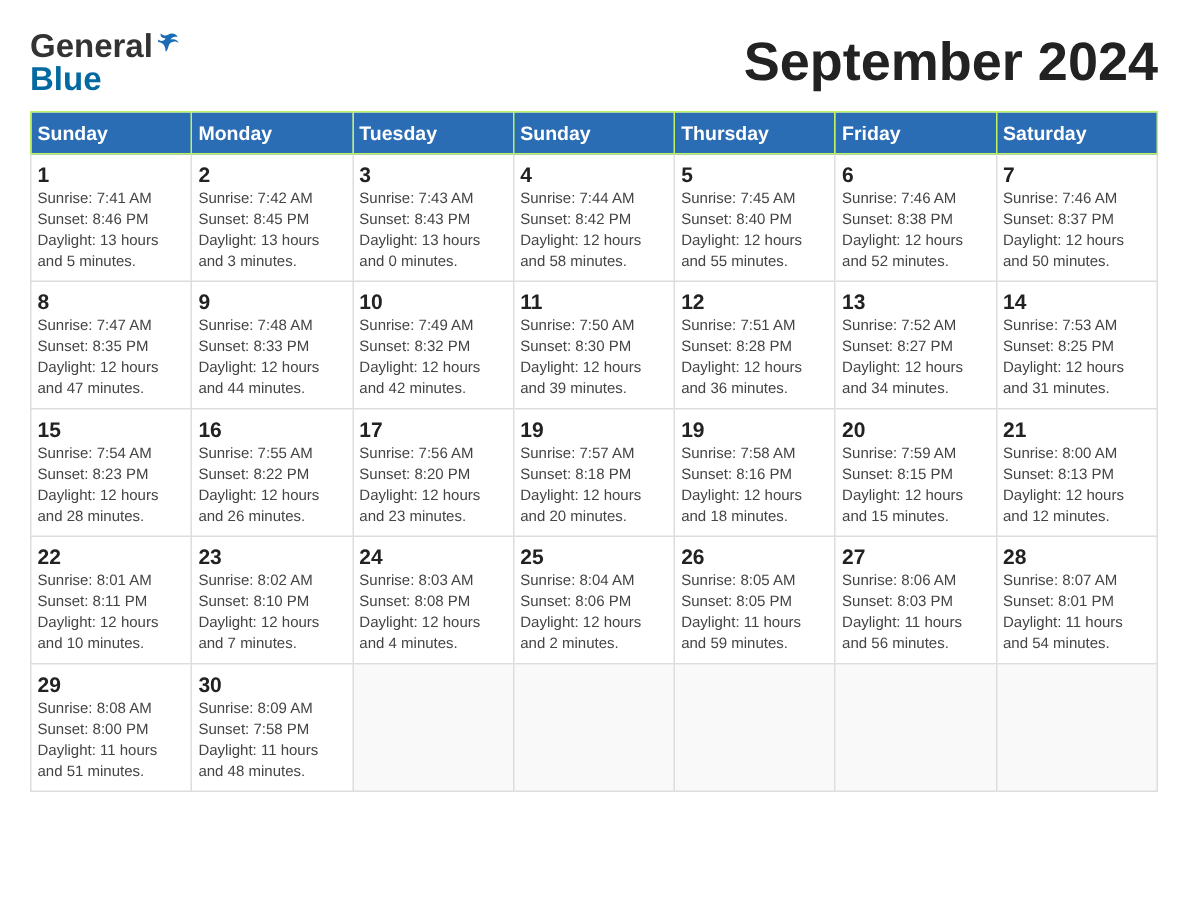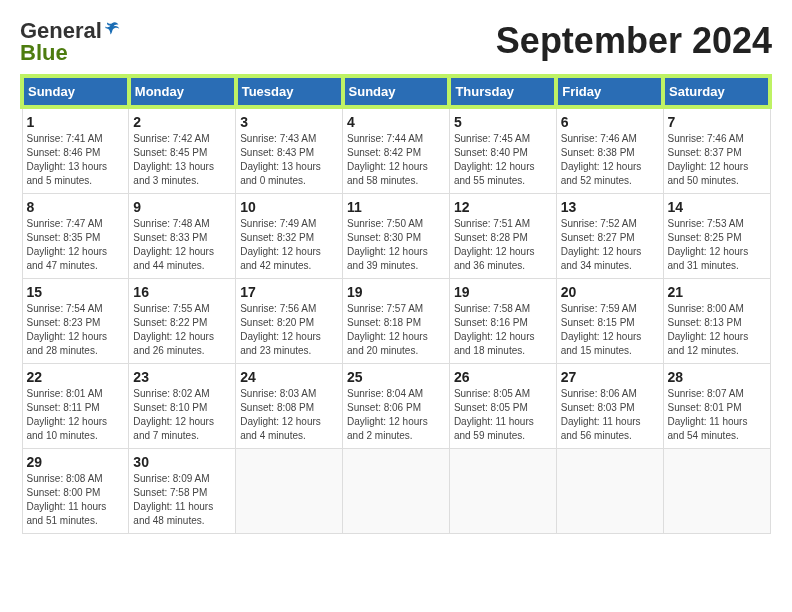--- a/index.html
+++ b/index.html
@@ -18,21 +18,21 @@
     }
     .logo-general {
       font-size: 22px;
       font-weight: bold;
       color: #333;
       line-height: 1;
     }
     .logo-blue {
       font-size: 22px;
       font-weight: bold;
-      color: #4d7c0f;
+      color: #0369a1;
       line-height: 1;
     }
     .logo-icon {
       display: inline-block;
       width: 16px;
       height: 16px;
       margin-left: 2px;
       vertical-align: middle;
     }
     .title-area {
@@ -55,21 +55,21 @@
     }
     .calendar-table thead tr {
       background-color: #2a6db5;
       color: #fff;
     }
     .calendar-table thead th {
       padding: 6px 4px;
       text-align: left;
       font-size: 13px;
       font-weight: bold;
-      border: 4px solid #bef264;
+      border: 1px solid #bef264;
     }
     .calendar-table tbody tr {
       border-bottom: 1px solid #ccc;
     }
     .calendar-table tbody td {
       vertical-align: top;
       padding: 5px 4px;
       border: 1px solid #ddd;
       color: #333;
       min-height: 70px;

